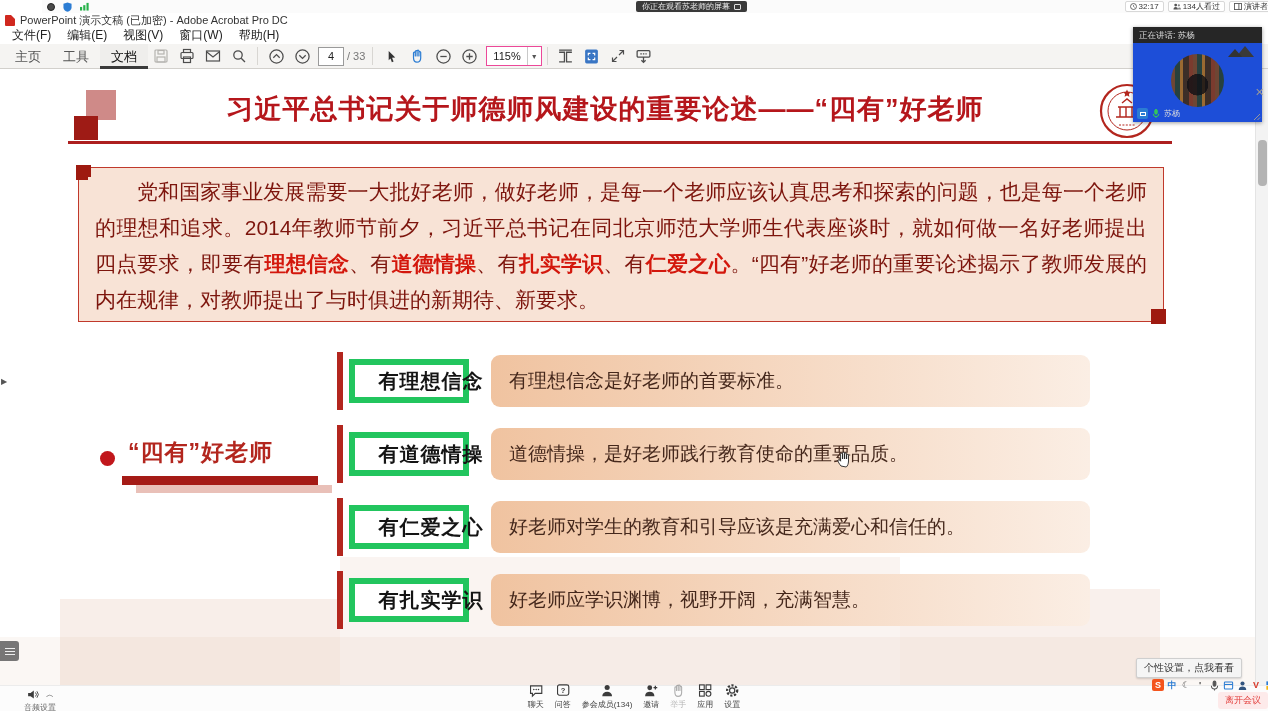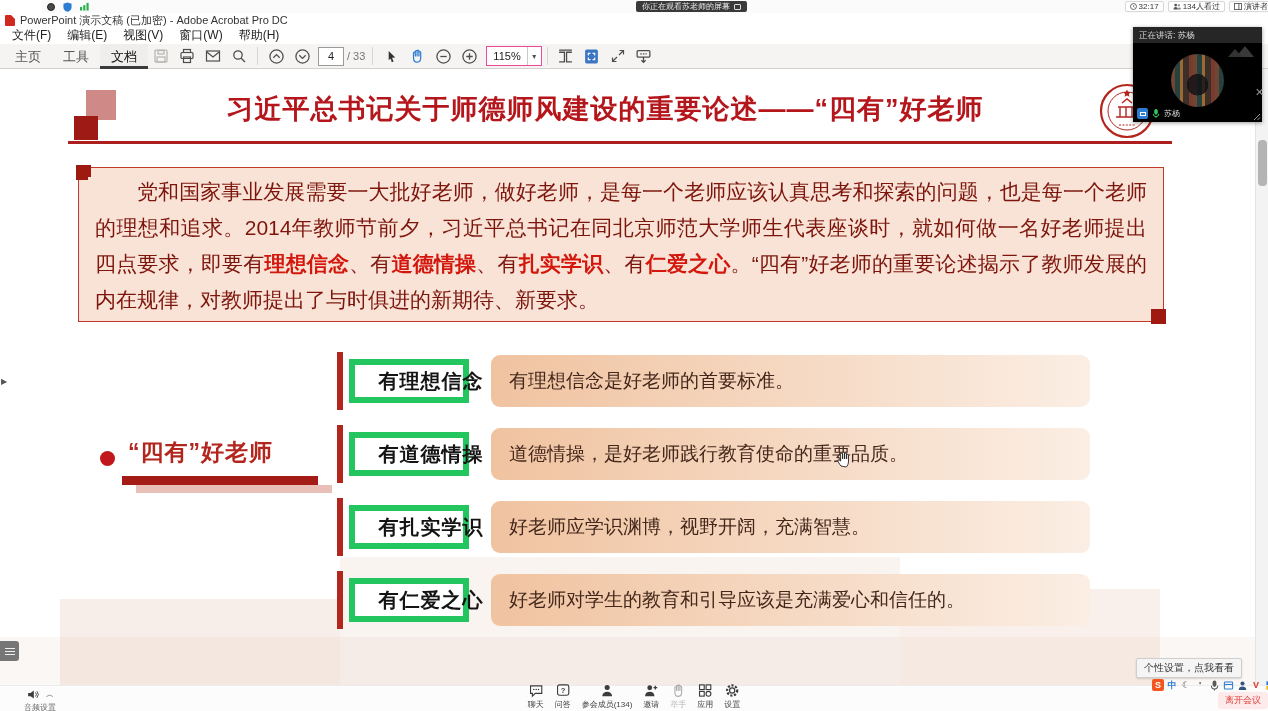--- a/index.html
+++ b/index.html
@@ -82,21 +82,21 @@
   .row{display:flex;align-items:center;height:58px;}
   .row-bar{width:6px;height:58px;background:#b3261e;}
   .row-label{width:120px;height:44px;border:6px solid #22c55e;background:#fff;margin-left:6px;display:flex;align-items:center;justify-content:center;padding-left:44px;}
   .row-label span{font-size:20px;font-weight:bold;color:#141414;letter-spacing:1px;white-space:nowrap;}
   .row-desc{flex:1;height:52px;margin-left:22px;border-radius:9px;background:linear-gradient(90deg,#f0c3a0,#fbeee4);display:flex;align-items:center;padding-left:18px;}
   .row-desc span{font-size:19px;color:#45281c;white-space:nowrap;}
 
   .cursor-hand{position:absolute;left:836px;top:381px;z-index:70;}
 
   
-  .video-overlay{position:absolute;left:1133px;top:27px;width:129px;height:95px;background:#000000;z-index:60;box-shadow:0 1px 4px rgba(0,0,0,.4);}
+  .video-overlay{position:absolute;left:1133px;top:27px;width:129px;height:95px;background:#1d4ed8;z-index:60;box-shadow:0 1px 4px rgba(0,0,0,.4);}
   .vo-header{height:16px;background:#262626;color:#d8d8d8;font-size:8.5px;line-height:16px;padding-left:6px;white-space:nowrap;}
   .vo-mtn{position:absolute;right:8px;top:19px;width:0;height:0;border-left:9px solid transparent;border-right:9px solid transparent;border-bottom:11px solid #3a3a3a;}
   .vo-mtn2{position:absolute;right:20px;top:22px;width:0;height:0;border-left:7px solid transparent;border-right:7px solid transparent;border-bottom:8px solid #333;}
   .avatar{position:absolute;left:38px;top:27px;width:53px;height:53px;border-radius:50%;background:
     radial-gradient(circle at 50% 58%, rgba(15,15,20,.8) 0 26%, rgba(0,0,0,0) 27%),
     repeating-linear-gradient(90deg,#6e4634 0 4px,#27413e 4px 9px,#9a6a32 9px 12px,#3c2e28 12px 18px,#7a3b2e 18px 22px);}
   .vo-footer{position:absolute;left:4px;bottom:3px;display:flex;align-items:center;gap:3px;}
   .vo-share{width:11px;height:11px;background:#2b7cd3;border-radius:2px;display:flex;align-items:center;justify-content:center;}
   .vo-share i{display:block;width:6px;height:4px;border:1px solid #fff;}
   .vo-name{color:#ddd;font-size:8px;white-space:nowrap;}
@@ -349,33 +349,33 @@
     <div class="row-label">
               <span>有道德情操</span>
             </div>
     <div class="row-desc">
               <span>道德情操，是好老师践行教育使命的重要品质。</span>
             </div>
   </div>
           <div class="row">
     <div class="row-bar"></div>
     <div class="row-label">
-              <span>有扎实学识</span>
+              <span>有仁爱之心</span>
             </div>
     <div class="row-desc">
-              <span>好老师应学识渊博，视野开阔，充满智慧。</span>
+              <span>好老师对学生的教育和引导应该是充满爱心和信任的。</span>
             </div>
   </div>
           <div class="row">
     <div class="row-bar"></div>
     <div class="row-label">
-              <span>有仁爱之心</span>
+              <span>有扎实学识</span>
             </div>
     <div class="row-desc">
-              <span>好老师对学生的教育和引导应该是充满爱心和信任的。</span>
+              <span>好老师应学识渊博，视野开阔，充满智慧。</span>
             </div>
   </div>
         </div>
 
       <svg class="cursor-hand" width="17" height="18" viewBox="0 0 17 18">
         <path d="M5 16 c-1.8-2.2-3-4.2-3-5.4 0-.9 1.2-1.2 1.8-.4 l.8 1 V4.3 a1 1 0 0 1 2 0 V9 V3.2 a1 1 0 0 1 2 0 V9 V4 a1 1 0 0 1 2 0 v5 V5.2 a.95.95 0 0 1 1.9 0 V11 c0 3-1 5-2.3 6 Z" fill="#fff" stroke="#222" stroke-width=".9" stroke-linejoin="round"></path>
       </svg>
     </div>
 
     <div class="scrollbar">

